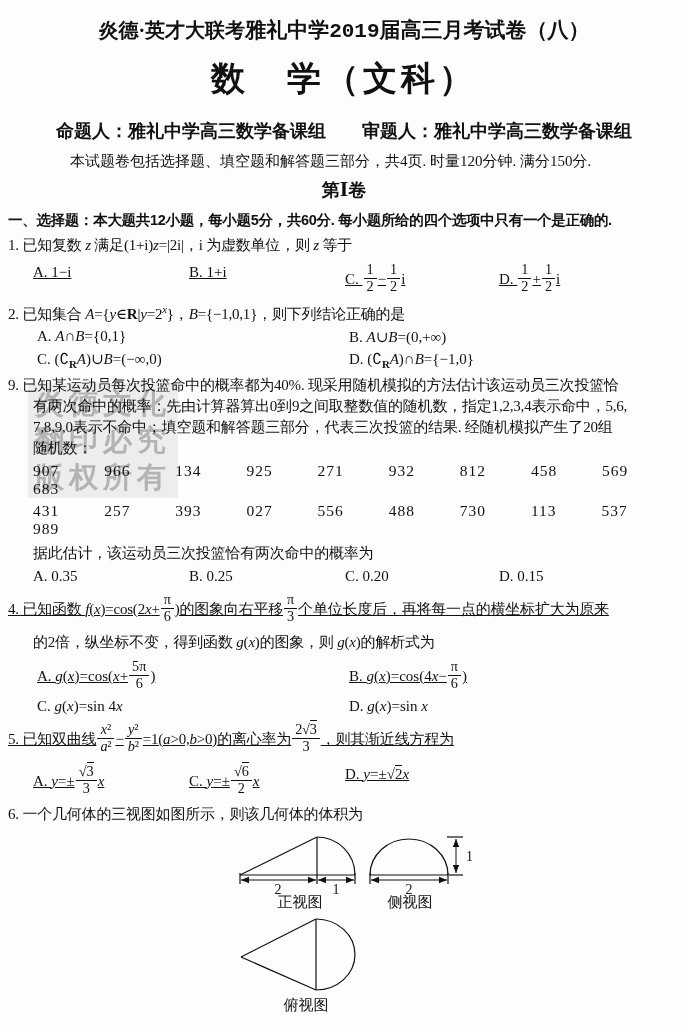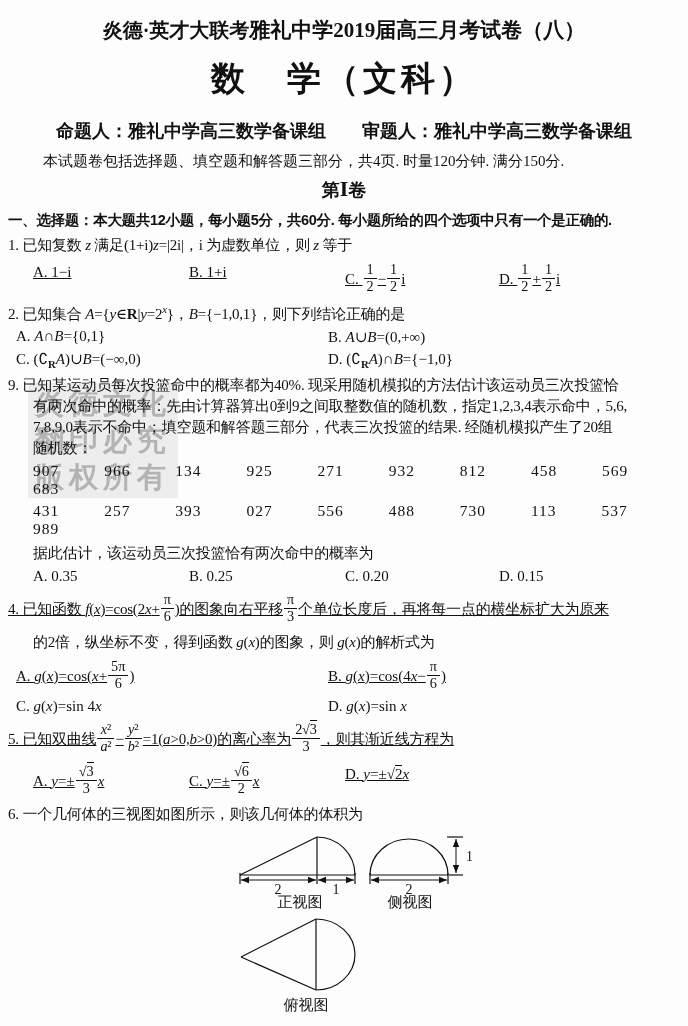--- a/index.html
+++ b/index.html
@@ -2,34 +2,34 @@
 <html><head>
 <meta charset="utf-8">
 <style>
   html,body{margin:0;padding:0;background:#777;}
   .page{position:relative;width:688px;height:1026px;background:#fdfdfd;color:#111;
         font-family:"Liberation Serif","DejaVu Serif",serif;overflow:hidden;margin:0 auto;}
   .content{position:relative;z-index:1;}
   .c{text-align:center;}
   .hdr{margin-top:16px;font-size:21px;}
   .hdr .brand{font-weight:900;font-size:20px;}
-  .hdr .rest{font-weight:600;}
+  .hdr .rest{font-weight:600;font-family:Liberation Mono, monospace;}
   .title{margin-top:12px;font-size:34px;font-weight:bold;letter-spacing:4px;
          font-family:"Liberation Sans","DejaVu Sans",sans-serif;}
   .authors{margin-top:17px;font-size:18px;font-weight:bold;
            font-family:Liberation Sans, sans-serif;}
-  .intro{margin-top:9px;padding-left:43px;font-size:15px;}
+  .intro{margin-top:9px;padding-left:43px;font-size:15px;margin-left:27px;}
   .section{margin-top:7px;font-size:18px;font-weight:bold;}
   .instr{margin-top:9px;padding-left:8px;font-size:14.5px;font-weight:bold;letter-spacing:-0.3px;
          font-family:"Liberation Sans","DejaVu Sans",sans-serif;white-space:nowrap;}
   .stem{padding-left:8px;font-size:15px;margin-top:6px;white-space:nowrap;letter-spacing:-0.2px;}
   .cont{padding-left:33px;}
   .opts4{display:grid;grid-template-columns:156px 156px 154px auto;padding-left:33px;
          font-size:15px;margin-top:5px;white-space:nowrap;}
-  .opts2{display:grid;grid-template-columns:312px auto;padding-left:16px;
+  .opts2{display:grid;grid-template-columns:312px auto;padding-left:37px;
          font-size:15px;margin-top:4px;white-space:nowrap;}
   .tall{margin-top:9px;margin-bottom:3px;text-decoration:underline;}
   .nums{padding-left:33px;font-size:15.5px;word-spacing:40px;letter-spacing:1px;margin-top:4px;}
   .frac{display:inline-block;vertical-align:middle;text-align:center;line-height:1.12;
         font-size:0.95em;margin:0 1px;position:relative;top:-2px;}
   .fn{display:block;padding:0 3px;}
   .fd{display:block;border-top:1px solid #111;padding:0 3px;}
   .sq{white-space:nowrap;}
   .rad{border-top:1px solid #111;}
   sup,sub{font-size:0.72em;}

